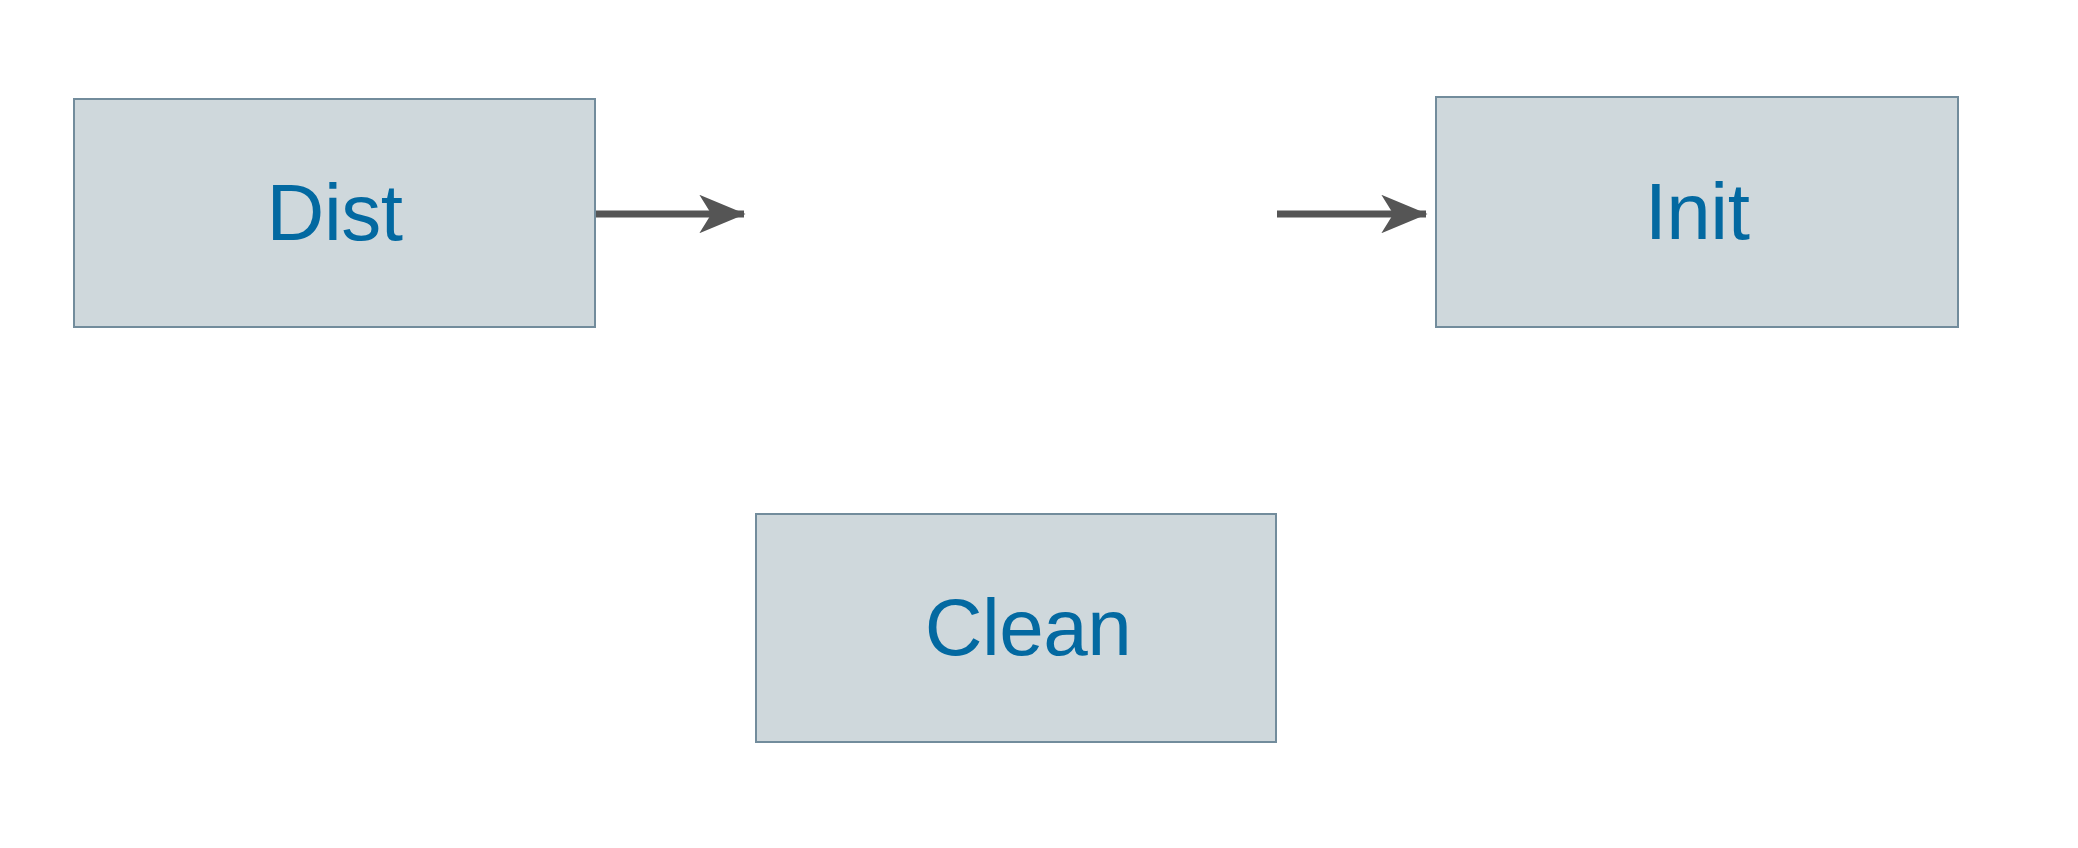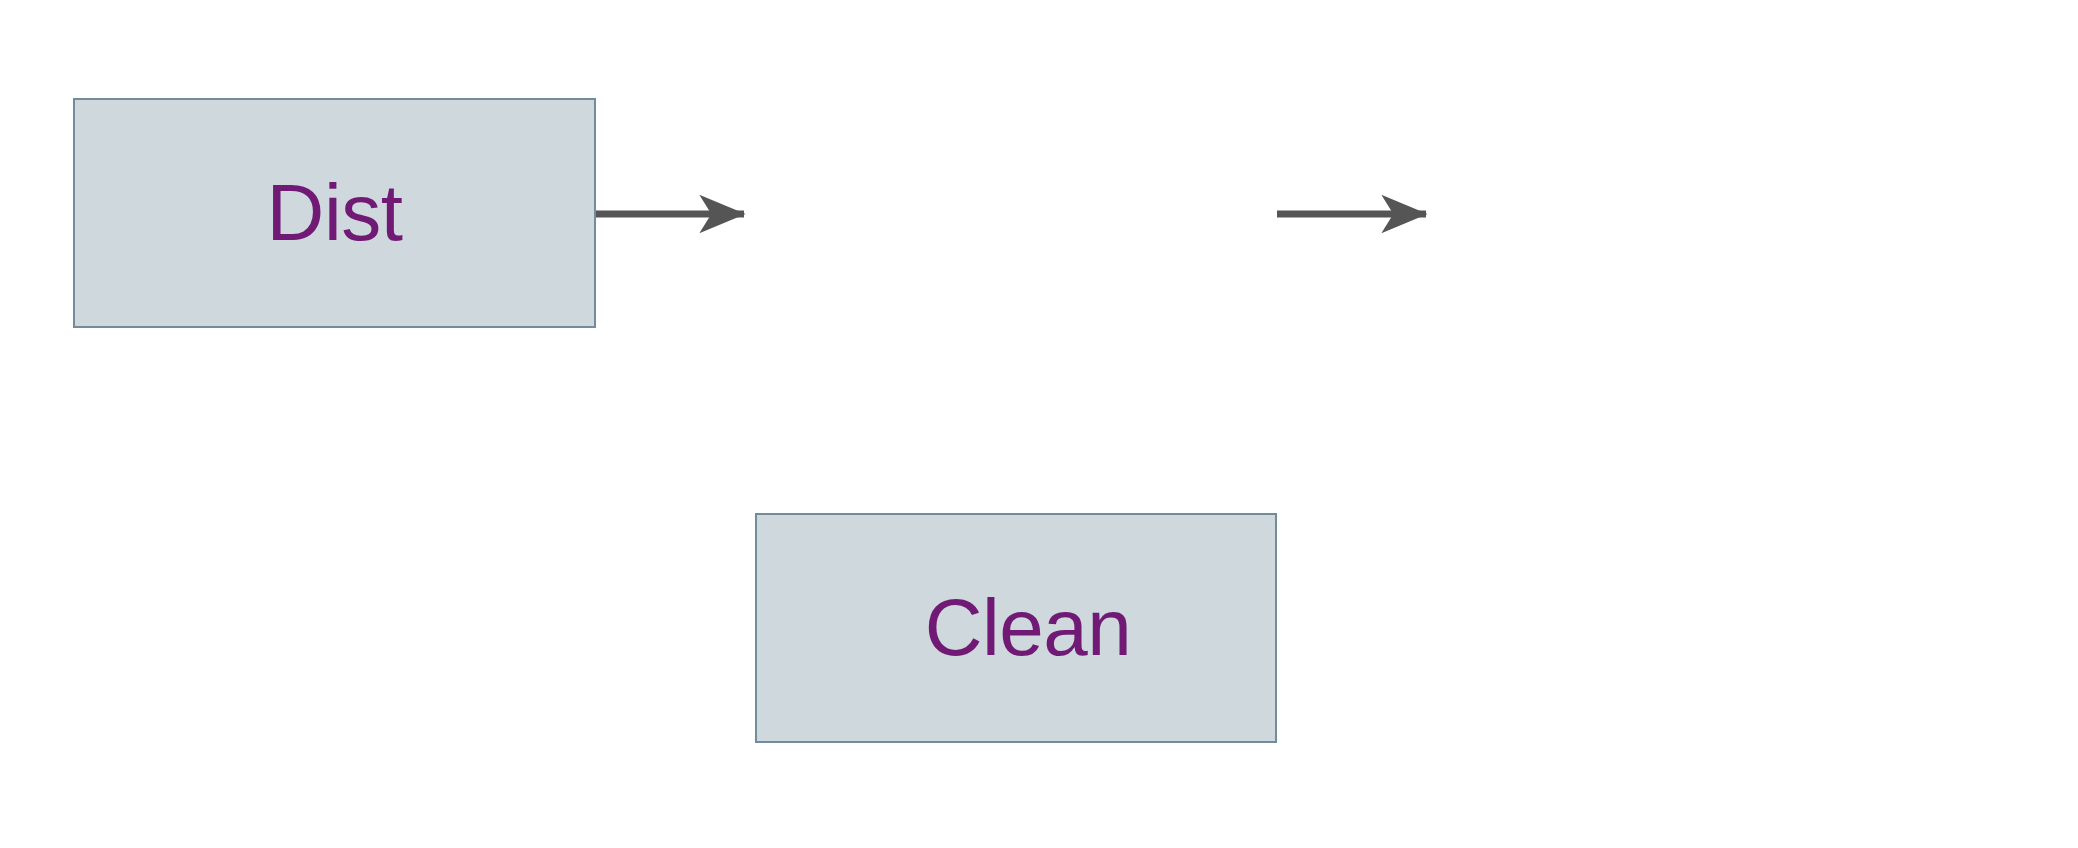--- a/index.html
+++ b/index.html
@@ -25,21 +25,21 @@
     border: 2px solid #728c9c;
     display: flex;
     align-items: center;
     justify-content: center;
   }
   .node-label {
     font-family: "Liberation Sans", sans-serif;
     font-size: 80px;
     font-weight: 400;
     line-height: 1;
-    color: #701a75;
+    color: #0369a1;
     letter-spacing: -0.5px;
     white-space: nowrap;
     user-select: none;
   }
   .edge-layer {
     position: absolute;
     left: 0;
     top: 0;
     width: 2078px;
     height: 848px;
@@ -70,18 +70,21 @@
     <g>
       <line x1="1277" y1="214" x2="1426" y2="214" stroke="#555555" stroke-width="7" marker-end="url(#arrowhead)"></line>
     </g>
   </svg>
 
   <div class="node" id="node-dist">
     <span class="node-label">Dist</span>
   </div>
 
 
+  <div class="node" id="node-init">
+    <span class="node-label">Init</span>
+  </div>
 
   <div class="node" id="node-clean">
     <span class="node-label">Clean</span>
   </div>
 
 </div>
 
 </body></html>

